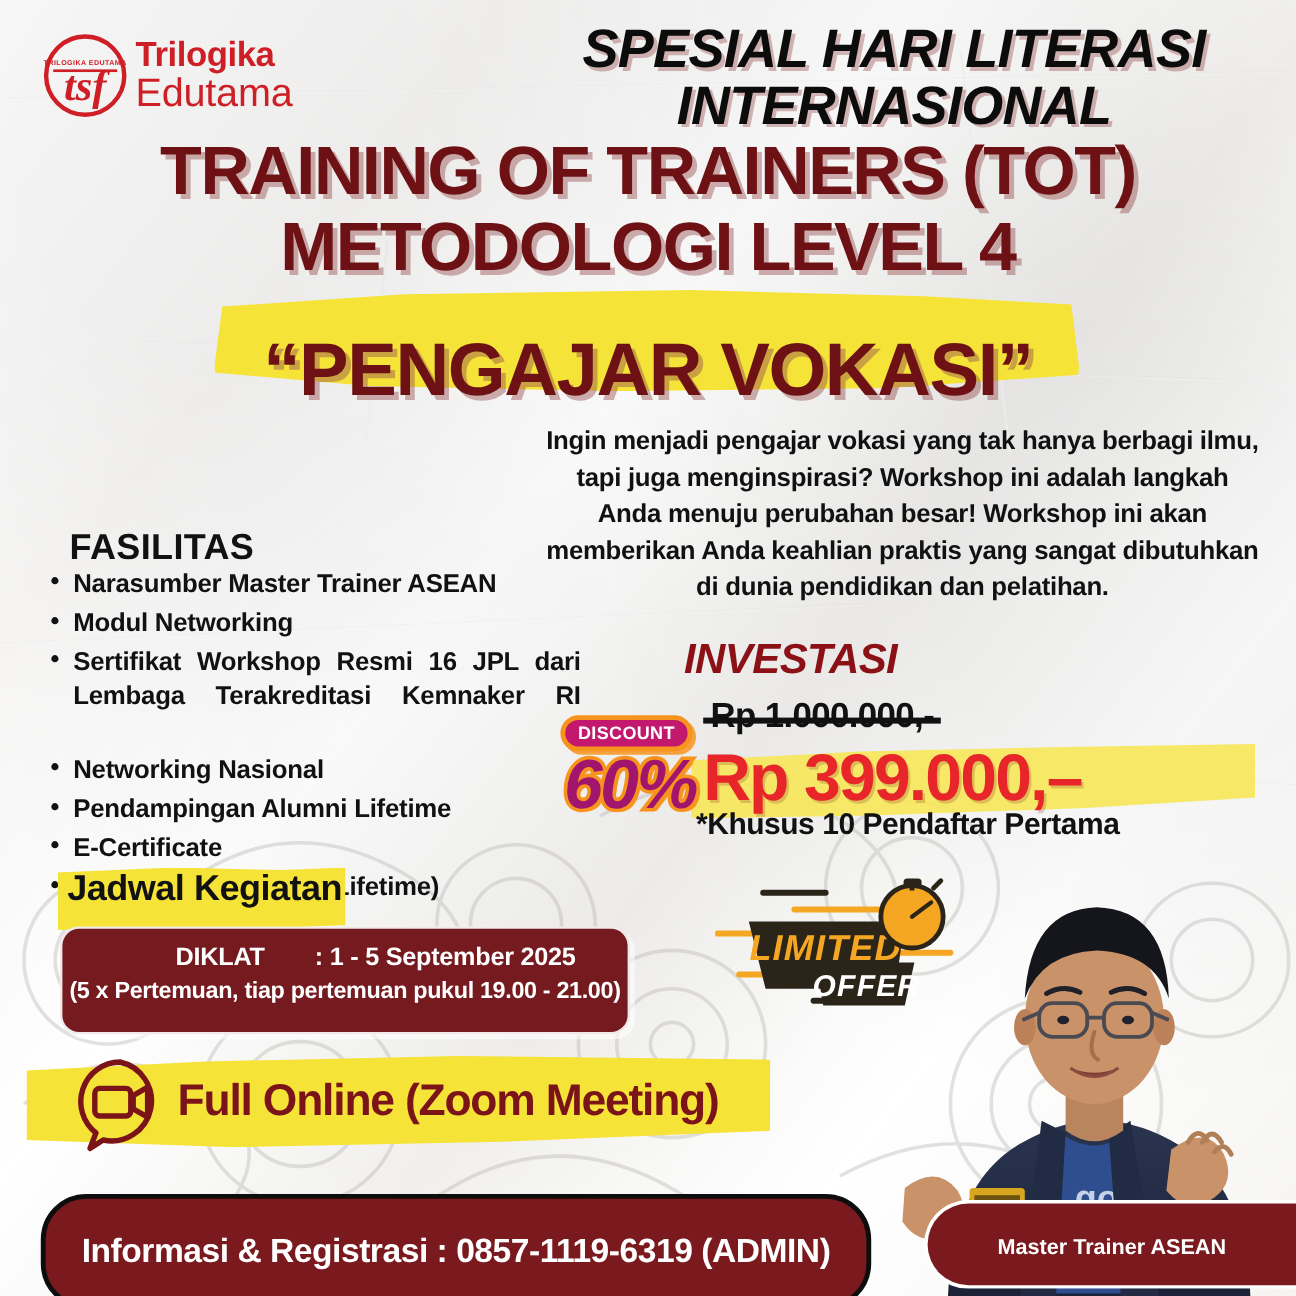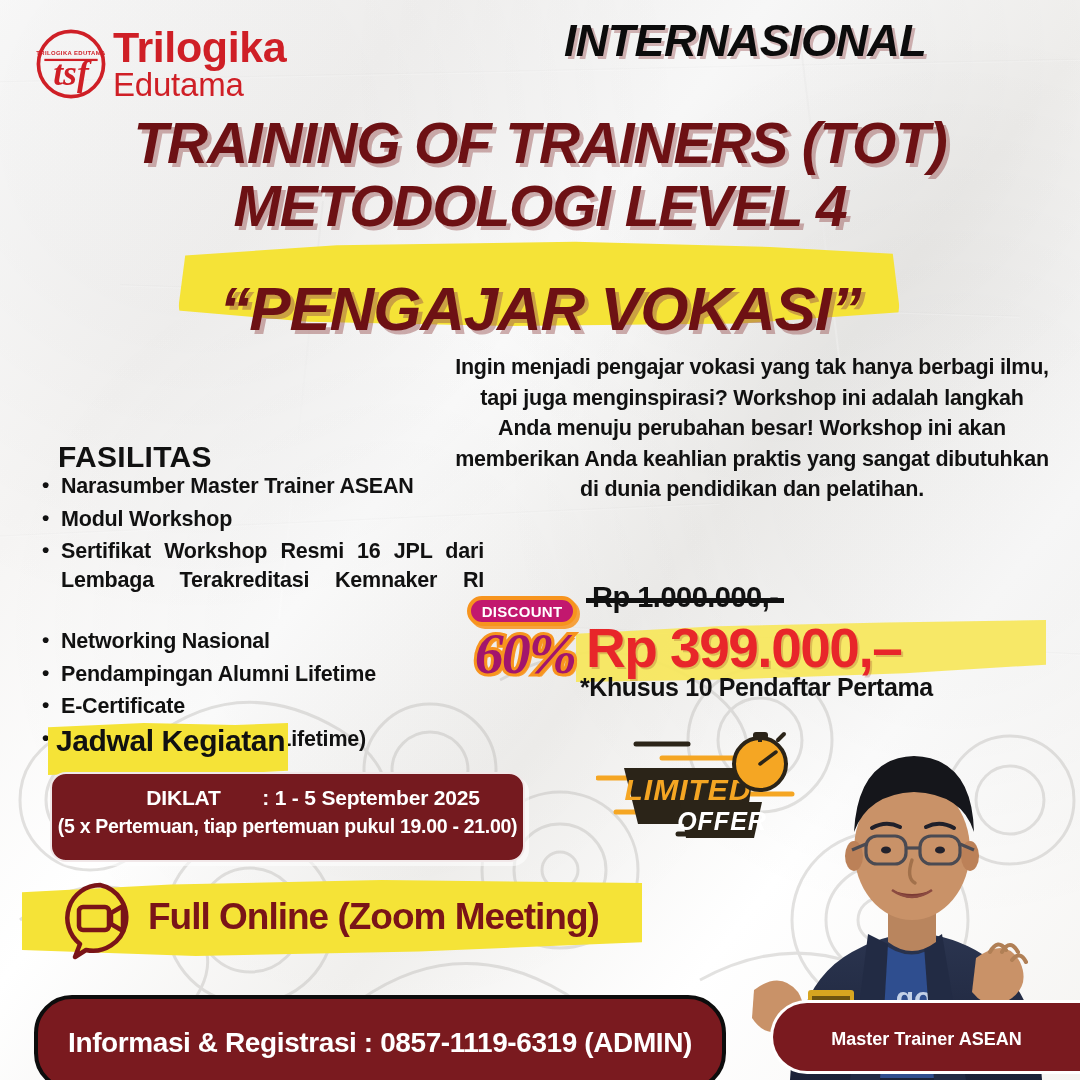--- a/index.html
+++ b/index.html
@@ -34,39 +34,39 @@
   .batik svg { width:100%; height:100%; }
 
   
   .logo-wrap {
     position:absolute; left:34px; top:26px;
     display:flex; align-items:center; gap:5px;
   }
   .logo-mark { width:74px; height:74px; flex:0 0 auto; }
   .logo-text { line-height:0.99; }
   .logo-text .l1 {
-    font-size:43px; font-weight:bold; color:#cf1f26; letter-spacing:-0.4px;
+    font-size:29px; font-weight:bold; color:#cf1f26; letter-spacing:-0.4px;
   }
   .logo-text .l2 {
     font-size:33px; font-weight:400; color:#cf1f26; letter-spacing:-0.2px;
   }
 
   .kicker {
     position:absolute; left:420px; top:18px; width:650px;
     text-align:center;
     font-size:45px; font-weight:bold; font-style:italic; color:#0c0c0c;
     line-height:1.04; letter-spacing:-0.6px;
     text-shadow:3px 3px 0 rgba(122,22,25,0.30);
   }
 
   .title {
     position:absolute; left:40px; top:112px; width:1000px;
     text-align:center;
     color:#6d1114;
-    font-size:57px; font-weight:bold; font-style:italic;
+    font-size:57px; font-weight:bold; 
     line-height:1.11; letter-spacing:-1.2px;
     text-shadow:4px 4px 0 rgba(150,80,80,0.45);
   }
   .title .t3 { position:relative; font-size:62px; display:inline-block; z-index:2;margin-top:36px; }
   .hl-title {
     position:absolute; left:178px; top:240px; width:722px; height:86px;
     background:#f5e337; z-index:1;
     border-radius:6px / 40px;
     clip-path:polygon(1% 18%, 22% 6%, 55% 2%, 82% 8%, 99% 16%, 100% 84%, 78% 97%, 46% 100%, 18% 95%, 0 82%);
   }
@@ -140,21 +140,20 @@
     color:#fff; font-size:15px; font-weight:bold; letter-spacing:0.3px;
   }
   .disc-num {
     position:absolute; left:0; top:24px; width:140px;
     text-align:center;
     font-size:58px; font-weight:bold; font-style:italic; color:#a2156c;
     letter-spacing:-2px;
     -webkit-text-stroke:6px #f7941e;
     paint-order:stroke fill;
     text-shadow:3px 3px 0 rgba(247,148,30,0.9);
-    font-family:Liberation Serif, serif;
   }
 
   
   .hl-jadwal {
     position:absolute; left:48px; top:723px; width:240px; height:52px;
     background:#f5e337;
     clip-path:polygon(0 8%, 40% 0, 78% 4%, 100% 0, 100% 92%, 62% 100%, 26% 96%, 0 100%);
   }
   .jadwal-title {
     position:absolute; left:56px; top:724px;
@@ -260,45 +259,47 @@
       <text x="50" y="38" font-family="'Liberation Sans',sans-serif" font-size="8" font-weight="bold" fill="#cf1f26" text-anchor="middle" letter-spacing="0.5">TRILOGIKA EDUTAMA</text>
       <text x="50" y="78" font-family="'Liberation Serif',serif" font-size="48" font-style="italic" font-weight="bold" fill="#cf1f26" text-anchor="middle">tsf</text>
     </svg>
     <div class="logo-text">
       <div class="l1">Trilogika</div>
       <div class="l2">Edutama</div>
     </div>
   </div>
 
   <div class="kicker">
+    <div>SPESIAL HARI LITERASI</div>
     <div>INTERNASIONAL</div>
   </div>
 
   <div class="hl-title"></div>
   <div class="title">
     <div>TRAINING OF TRAINERS (TOT)</div>
     <div>METODOLOGI LEVEL 4</div>
     <div class="t3">“PENGAJAR VOKASI”</div>
   </div>
 
   <div class="intro">Ingin menjadi pengajar vokasi yang tak hanya berbagi ilmu, tapi juga menginspirasi? Workshop ini adalah langkah Anda menuju perubahan besar! Workshop ini akan memberikan Anda keahlian praktis yang sangat dibutuhkan di dunia pendidikan dan pelatihan.</div>
 
   <div class="fas-title">FASILITAS</div>
   <ul class="fas-list">
     <li><span>Narasumber Master Trainer ASEAN</span></li>
-    <li><span>Modul Workshop</span></li>
+    <li><span>Modul Networking</span></li>
     <li class="justify">
         <span class="j">Sertifikat Workshop Resmi 16 JPL dari Lembaga Terakreditasi Kemnaker RI</span>
       </li>
     <li><span>Networking Nasional</span></li>
     <li><span>Pendampingan Alumni Lifetime</span></li>
     <li><span>E-Certificate</span></li>
     <li><span>Record Zoom (Akses Lifetime)</span></li>
   </ul>
 
+  <div class="inv-title">INVESTASI</div>
   <div class="old-price">Rp 1.000.000,-</div>
   <div class="hl-price"></div>
   <div class="new-price">Rp 399.000,–</div>
   <div class="price-note">*Khusus 10 Pendaftar Pertama</div>
 
   <div class="disc-badge">
     <div class="disc-ribbon">
       <span>DISCOUNT</span>
     </div>
     <div class="disc-num">60%</div>

